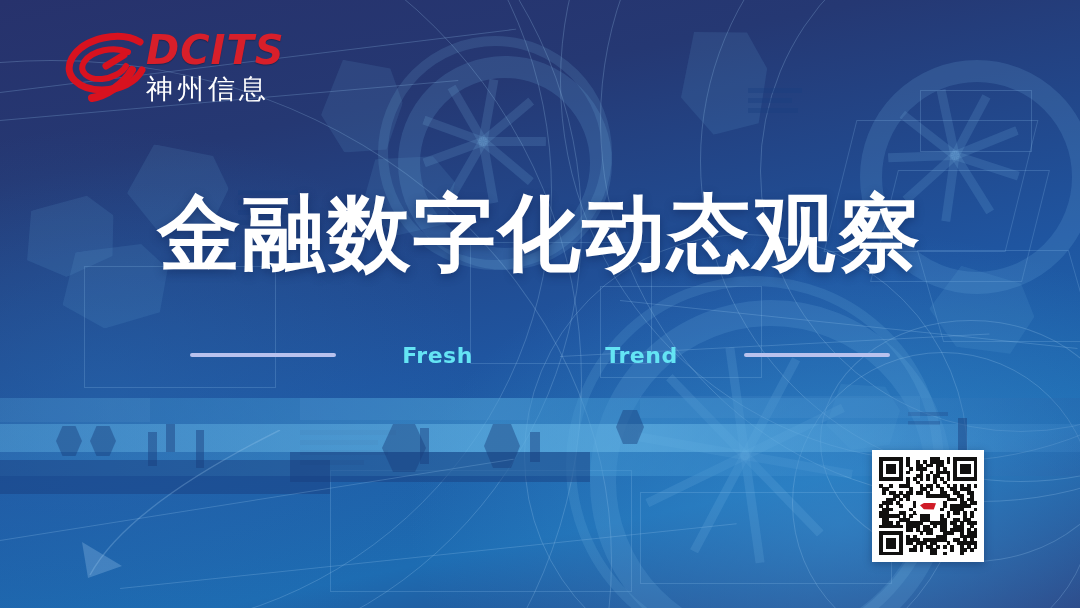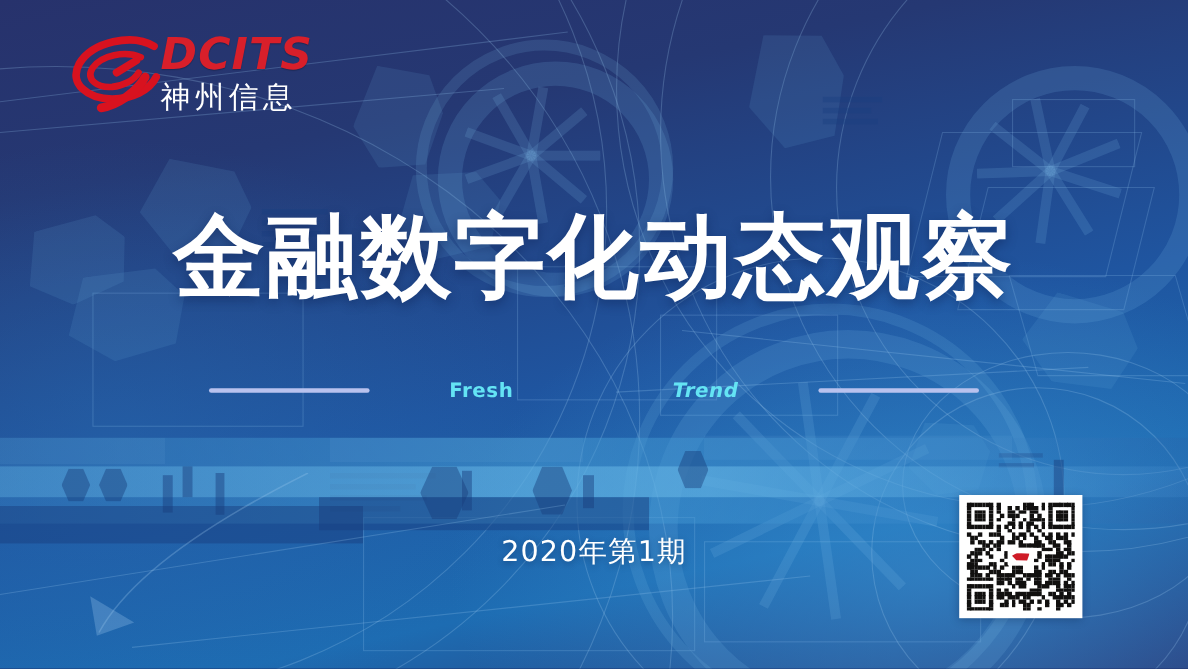--- a/index.html
+++ b/index.html
@@ -81,26 +81,26 @@
 
   
   #tagline {
     position:absolute; left:0; right:0; top:338px; height:34px;
     display:flex; align-items:center; justify-content:center;
   }
   .rule { width:146px; height:4px; background:#b9c2ee; border-radius:2px; flex:0 0 auto; }
   .tag-words { display:flex; align-items:center; flex:0 0 auto; }
   .tag-word {
     font-family:"DejaVu Sans", sans-serif;
-    font-size:18px; font-weight:bold; color:#64e4f4;
+    font-size:22px; font-weight:bold; color:#64e4f4;
     letter-spacing:0.5px; white-space:nowrap; text-align:center;
   }
   .tw0 { width:203px; }
   .tw1 { width:230px; }
-  .tw2 { width:205px;font-style:italic; }
+  .tw2 { width:205px; }
 
   
   #issue {
     position:absolute; left:0; right:0; top:484px; text-align:center;
     font-family:"DejaVu Sans", sans-serif;
     font-size:26px; color:#ffffff; letter-spacing:1px;
     text-shadow:0 2px 6px rgba(10,30,70,0.4);
   }
 
   
@@ -277,21 +277,20 @@
 
   <div id="tagline">
     <div class="rule"></div>
     <div class="tag-words">
       <div class="tag-word tw0">Fresh</div>
       <div class="tag-word tw2">Trend</div>
     </div>
     <div class="rule"></div>
   </div>
 
-  <div id="issue">2020年第1期</div>
 
   <div id="qr">
     <div id="qr-canvas">
         <div style="left:0.00px;top:0.00px;width:3.73px;height:3.73px"></div>
         <div style="left:3.38px;top:0.00px;width:3.73px;height:3.73px"></div>
         <div style="left:6.76px;top:0.00px;width:3.73px;height:3.73px"></div>
         <div style="left:10.14px;top:0.00px;width:3.73px;height:3.73px"></div>
         <div style="left:13.52px;top:0.00px;width:3.73px;height:3.73px"></div>
         <div style="left:16.90px;top:0.00px;width:3.73px;height:3.73px"></div>
         <div style="left:20.28px;top:0.00px;width:3.73px;height:3.73px"></div>

